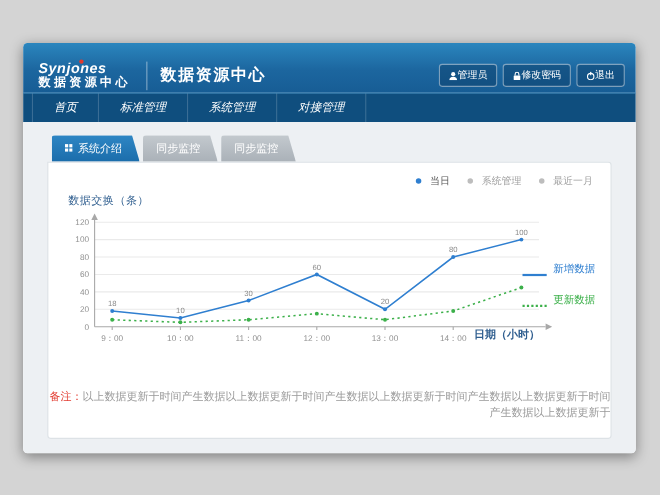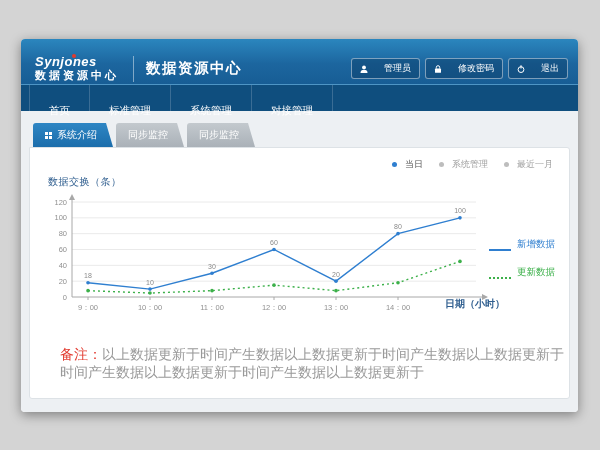--- a/index.html
+++ b/index.html
@@ -22,37 +22,37 @@
     position:relative;
   }
   .logo { position:relative; line-height:1.05; margin-right:8px; }
   .logo-en { color:#fff; font-style:italic; font-weight:bold; font-size:13px; letter-spacing:0.5px; display:block; }
   .logo-dot { position:absolute; left:37px; top:-1px; width:4px; height:4px; background:#e23a2e; border-radius:50%; }
   .logo-cn { color:#fff; font-weight:bold; font-size:11px; letter-spacing:3px; display:block; margin-top:1px; }
   .v-divider { width:1px; height:26px; background:rgba(255,255,255,0.45); margin:0 12px 0 6px; }
   .app-title { color:#fff; font-size:14.5px; font-weight:600; letter-spacing:1.5px; }
   .header-actions { margin-left:auto; display:flex; gap:5px; }
   .hbtn {
-    display:flex; align-items:center; gap:16px; color:#fff; font-size:9px;
+    display:flex; align-items:center; gap:0; color:#fff; font-size:9px;
     background:rgba(9,52,88,0.35); border:1px solid rgba(255,255,255,0.45);
     border-radius:3px; padding:3px 8px; cursor:pointer; white-space:nowrap;
   }
   .hbtn svg { display:block; }
   
   .nav {
     height:27px; background:#0f4e7e; border-top:1px solid #4e95c5;
     display:flex; padding-left:8px;
   }
   .nav-item {
-    color:#fff; font-size:10.5px; line-height:26px; padding:12px 19px;
-    border-right:1px solid rgba(255,255,255,0.18); cursor:pointer;
+    color:#fff; font-size:10.5px; line-height:26px; padding:0 19px;
+    border-right:1px solid rgba(255,255,255,0.18); cursor:pointer;font-style:italic;
   }
   .nav-item:first-child { border-left:1px solid rgba(255,255,255,0.18); }
   
-  .content { background:#edf0f3; height:301px; padding:12px 8px 0; }
+  .content { background:#edf0f3; height:301px; padding:12px 22px 0; }
   .tabs { display:flex; margin-left:4px; }
   .tab {
     color:#fff; font-size:10px; height:24px; padding:0 16px 0 12px; margin-right:3px;
     display:flex; align-items:center; gap:5px; cursor:pointer;
     clip-path:polygon(0 0,calc(100% - 7px) 0,100% 100%,0 100%);
     border-radius:3px 0 0 0;
   }
   .tab.active { background:linear-gradient(180deg,#2e86c4,#1b6dab); }
   .tab.inactive { background:linear-gradient(180deg,#c3c9ce,#aab1b8); }
   .card {
@@ -70,21 +70,21 @@
   .ylabel { position:absolute; top:27px; left:18px; font-size:10px; color:#2f5e8f; letter-spacing:0.5px;text-align:right; }
   .xlabel { position:absolute; top:149px; right:64px; font-size:10px; font-weight:bold; color:#2f5e8f; }
   #chart-svg { position:absolute; left:12px; top:44px; }
   .series-legend { position:absolute; right:14px; top:90px; display:flex; flex-direction:column; gap:15px; }
   .sl-item { display:flex; align-items:flex-end; gap:6px; font-size:9.5px; cursor:pointer; }
   .sl-line { width:22px; height:0; }
   .sl-item.blue  .sl-line { border-top:2px solid #2f7fd0; }
   .sl-item.blue  { color:#2f7fd0; }
   .sl-item.green .sl-line { border-top:2px dotted #3cb04a; }
   .sl-item.green { color:#3cb04a; }
-  .remark { position:absolute; left:0; right:0; bottom:16px; text-align:left; font-size:14px; color:#999;margin-left:30px; }
+  .remark { position:absolute; left:0; right:0; bottom:16px; text-align:right; font-size:10px; color:#999; }
   .remark .red { color:#e23b30; }
 </style>
 </head>
 <body>
 
 <div class="window">
 
   <div class="header">
     <div class="logo">
       <span class="logo-en">Synjones</span>

